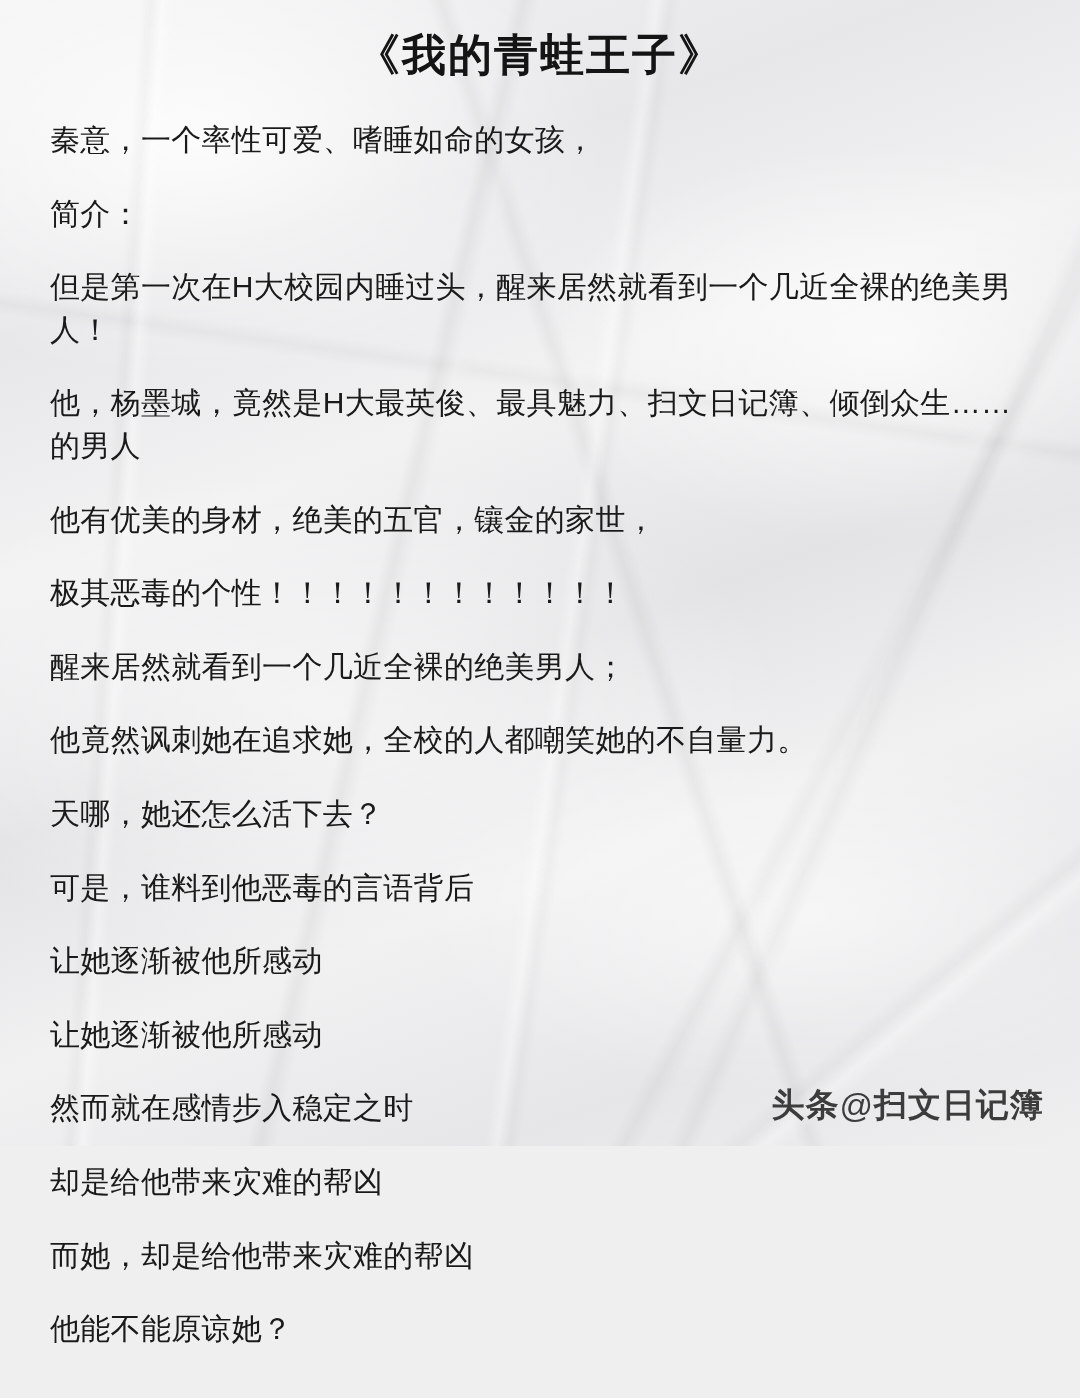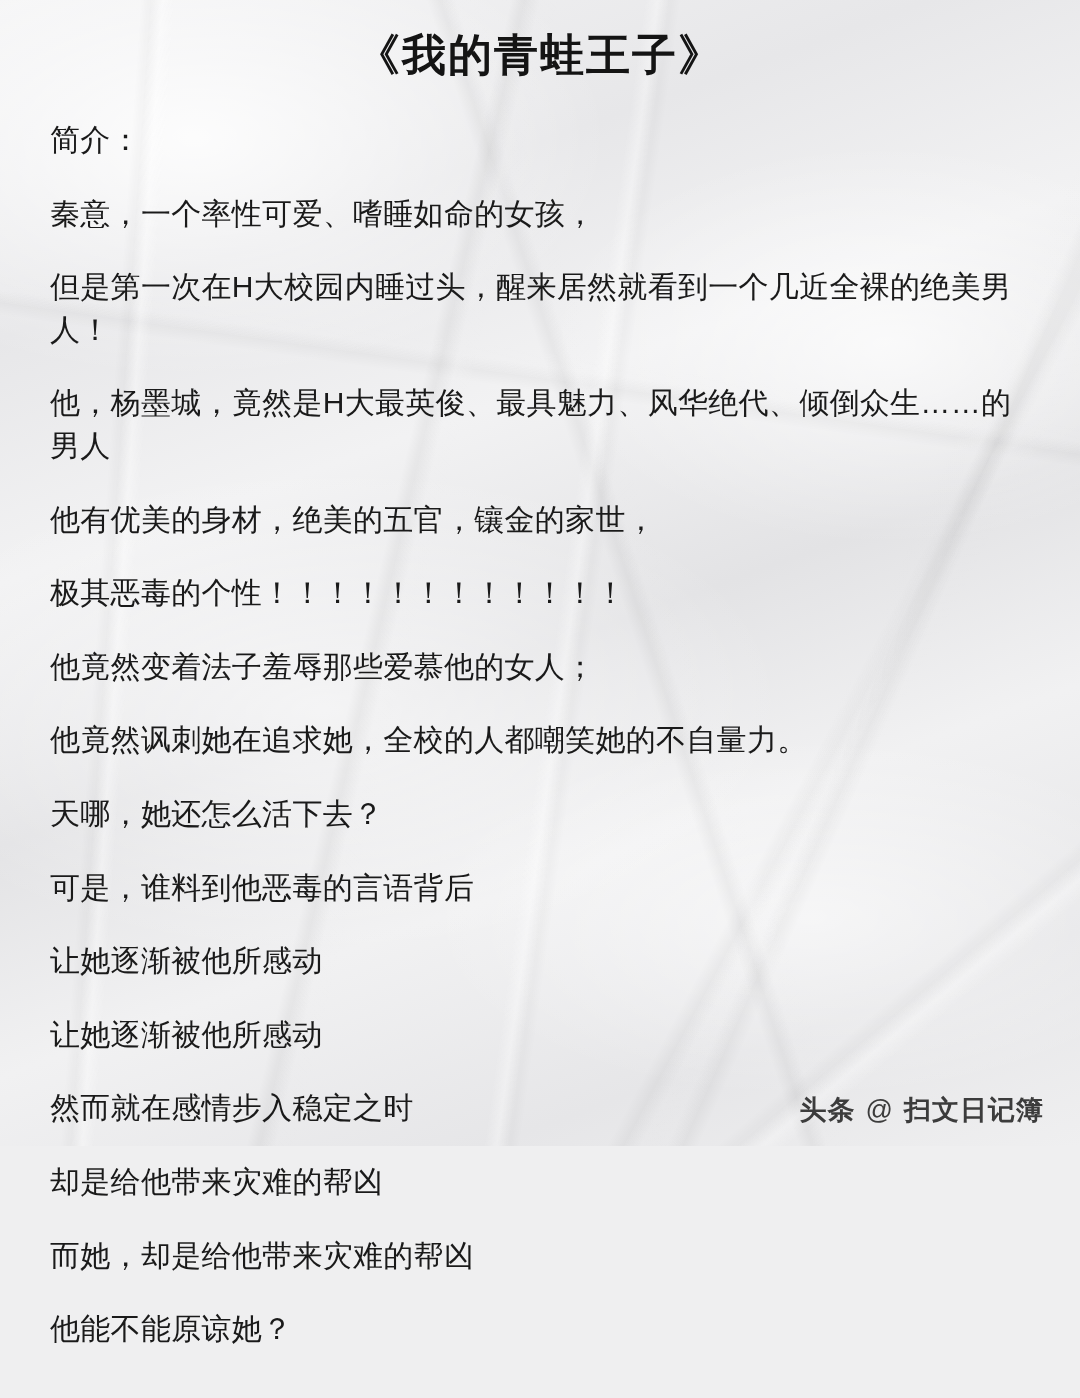--- a/index.html
+++ b/index.html
@@ -81,48 +81,47 @@
     margin: 0 0 31px 0;
   }
 
   .watermark {
     position: absolute;
     right: 36px;
     bottom: 18px;
     z-index: 4;
     display: flex;
     align-items: center;
-    gap: 10px;
     color: #3c3c3c;
-    font-size: 27px;
+    font-size: 33px;
     font-weight: 600;
     letter-spacing: 1px;
   }
   .wm-at {
     font-weight: 400;
   }
 </style>
 </head>
 <body>
 
 <div class="page">
   <div class="creases"></div>
   <div class="creases2"></div>
 
   <div class="content">
     <h1 class="doc-title">《我的青蛙王子》</h1>
 
     <div class="body-text">
+      <p class="para">秦意，一个率性可爱、嗜睡如命的女孩，</p>
       <p class="para">简介：</p>
-      <p class="para">秦意，一个率性可爱、嗜睡如命的女孩，</p>
       <p class="para">但是第一次在H大校园内睡过头，醒来居然就看到一个几近全裸的绝美男人！</p>
-      <p class="para">他，杨墨城，竟然是H大最英俊、最具魅力、风华绝代、倾倒众生……的男人</p>
+      <p class="para">他，杨墨城，竟然是H大最英俊、最具魅力、扫文日记簿、倾倒众生……的男人</p>
       <p class="para">他有优美的身材，绝美的五官，镶金的家世，</p>
       <p class="para">极其恶毒的个性！！！！！！！！！！！！</p>
-      <p class="para">他竟然变着法子羞辱那些爱慕他的女人；</p>
+      <p class="para">醒来居然就看到一个几近全裸的绝美男人；</p>
       <p class="para">他竟然讽刺她在追求她，全校的人都嘲笑她的不自量力。</p>
       <p class="para">天哪，她还怎么活下去？</p>
       <p class="para">可是，谁料到他恶毒的言语背后</p>
       <p class="para">让她逐渐被他所感动</p>
       <p class="para">让她逐渐被他所感动</p>
       <p class="para">然而就在感情步入稳定之时</p>
       <p class="para">却是给他带来灾难的帮凶</p>
       <p class="para">而她，却是给他带来灾难的帮凶</p>
       <p class="para">他能不能原谅她？</p>
 

